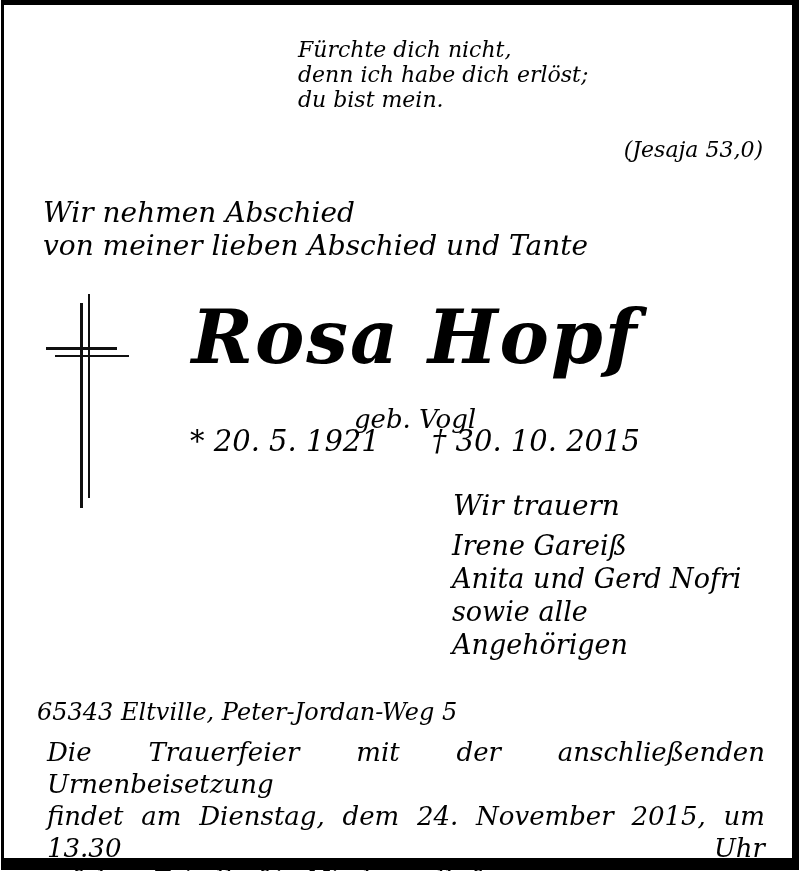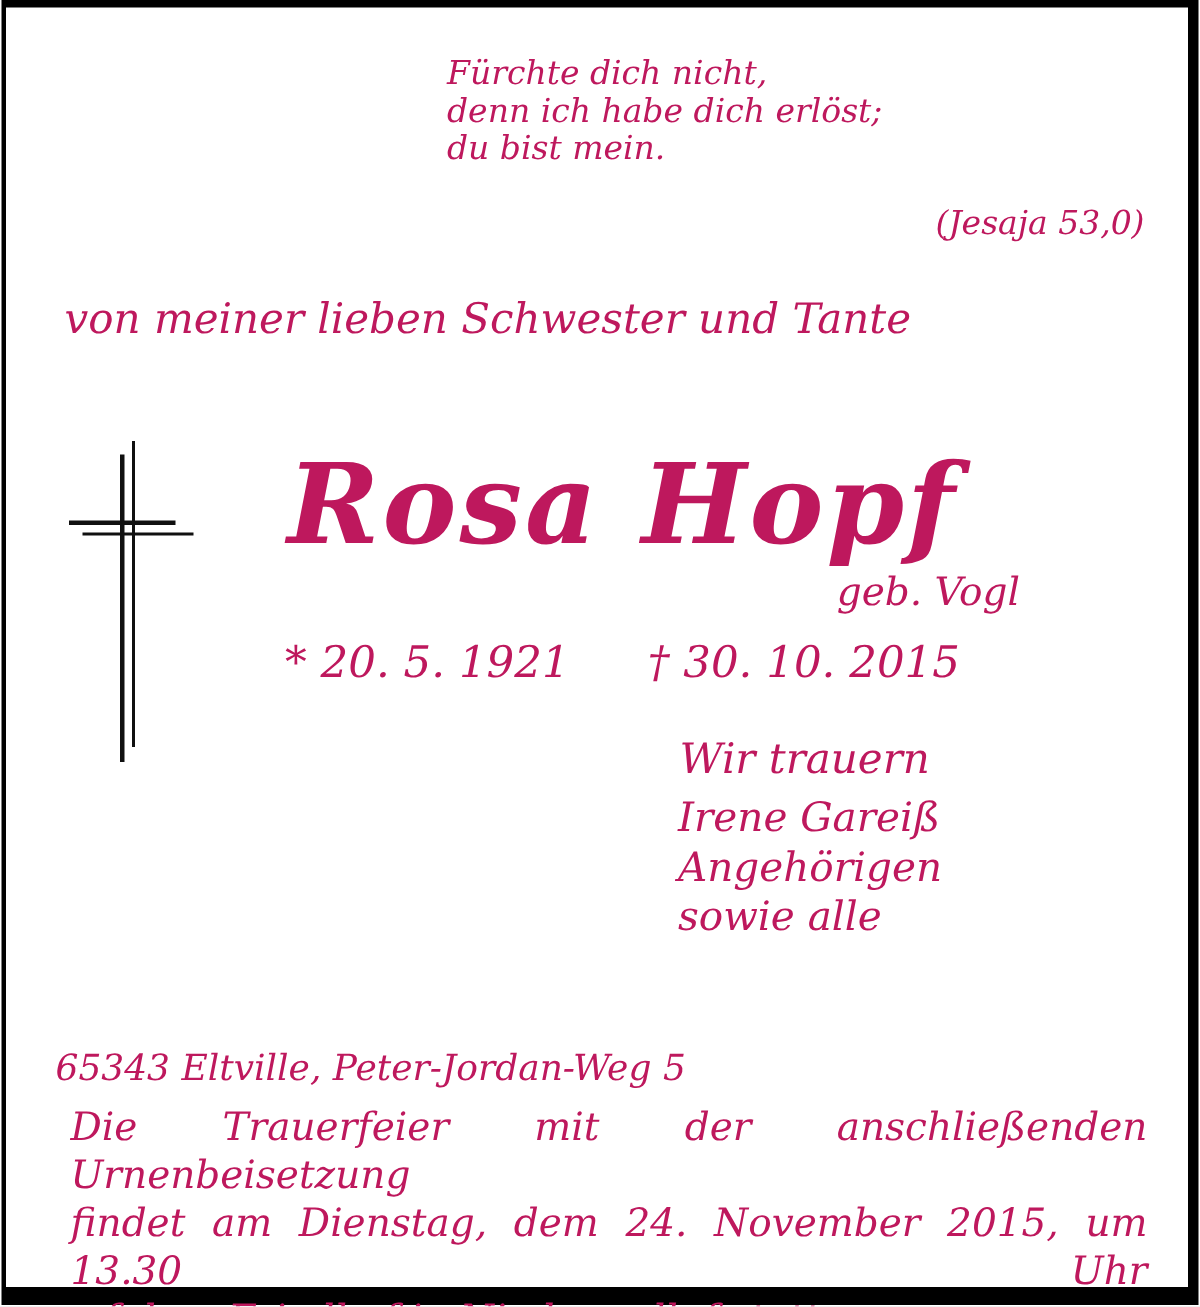--- a/index.html
+++ b/index.html
@@ -3,21 +3,21 @@
 <meta charset="utf-8">
 <style>
   html, body { margin: 0; padding: 0; background: #e8e8e8; }
   .page {
     position: relative;
     width: 800px;
     height: 871px;
     background: #ffffff;
     font-family: "DejaVu Serif", serif;
     font-style: italic;
-    color: #be185d;
+    color: #000000;
     overflow: hidden;
     margin: 0 auto;
   }
   .frame {
     position: absolute;
     left: 1px; top: 0; right: 1px; bottom: 1px;
     border: solid #000000;
     border-width: 5px 7px 12px 3px;
     pointer-events: none;
   }
@@ -30,21 +30,21 @@
 
   .cross { left: 0; top: 0; width: 0; height: 0; }
   .cross div { position: absolute; background: #101010; }
   .cross .v-thick { left: 80px; top: 303px; width: 3px;  height: 205px; }
   .cross .v-thin  { left: 88px; top: 294px; width: 2px;  height: 204px; }
   .cross .h-thick { left: 46px; top: 347px; width: 71px; height: 3px; }
   .cross .h-thin  { left: 55px; top: 355px; width: 74px; height: 2px; }
 
   .center-col { left: 150px; width: 530px; text-align: center; }
   .name   { top: 294px; font-size: 74px; line-height: 86px; font-weight: bold; letter-spacing: 2px; }
-  .maiden { top: 380px; font-size: 26px; text-align: right; }
+  .maiden { top: 404px; font-size: 26px; }
   .dates  { top: 424px; font-size: 29px; }
   .dates .birth { margin-right: 52px; }
 
   .mourn-heading { left: 453px; top: 489px; font-size: 28px; }
   .mourners { left: 452px; top: 529px; font-size: 27px; line-height: 33px; }
 
   .address { left: 37px; top: 698px; font-size: 24px; }
 
   .funeral { left: 37px; top: 736px; width: 728px; font-size: 26px; line-height: 32px; white-space: normal; }
   .funeral .jline { text-align: justify; text-align-last: justify; margin-left: 10px; }
@@ -57,41 +57,43 @@
   <div class="frame"></div>
 
   <div class="abs quote">
     <div>Fürchte dich nicht,</div>
     <div>denn ich habe dich erlöst;</div>
     <div>du bist mein.</div>
   </div>
   <div class="abs attribution">(Jesaja 53,0)</div>
 
   <div class="abs intro">
-    <div>von meiner lieben Schwester und Tante</div>
+    <div>Wir nehmen Abschied</div>
+    <div>von meiner lieben Abschied und Tante</div>
   </div>
 
   <div class="abs cross">
     <div class="v-thick"></div>
     <div class="v-thin"></div>
     <div class="h-thick"></div>
     <div class="h-thin"></div>
   </div>
 
   <div class="abs center-col name">Rosa Hopf</div>
   <div class="abs center-col maiden">geb. Vogl</div>
   <div class="abs center-col dates">
     <span class="birth">* 20. 5. 1921</span><span>† 30. 10. 2015</span>
   </div>
 
   <div class="abs mourn-heading">Wir trauern</div>
   <div class="abs mourners">
     <div>Irene Gareiß</div>
+    <div>Anita und Gerd Nofri</div>
+    <div>sowie alle</div>
     <div>Angehörigen</div>
-    <div>sowie alle</div>
   </div>
 
   <div class="abs address">65343 Eltville, Peter-Jordan-Weg 5</div>
 
   <div class="abs funeral">
     <div class="jline">Die Trauerfeier mit der anschließenden Urnenbeisetzung</div>
     <div class="jline">findet am Dienstag, dem 24. November 2015, um 13.30 Uhr</div>
     <div>auf dem Friedhof in Niederwalluf statt.</div>
   </div>
 

